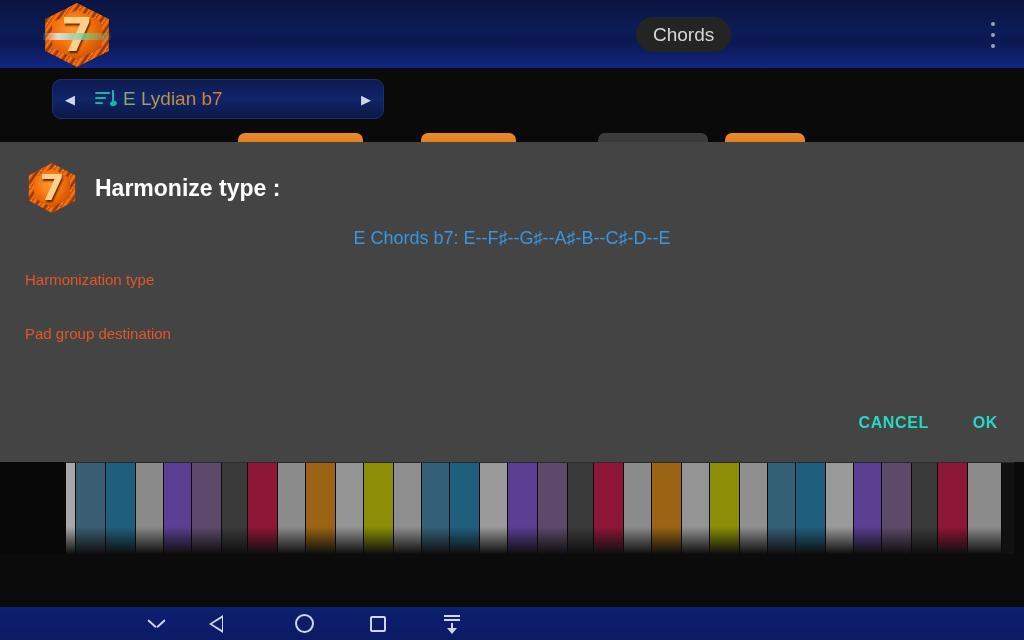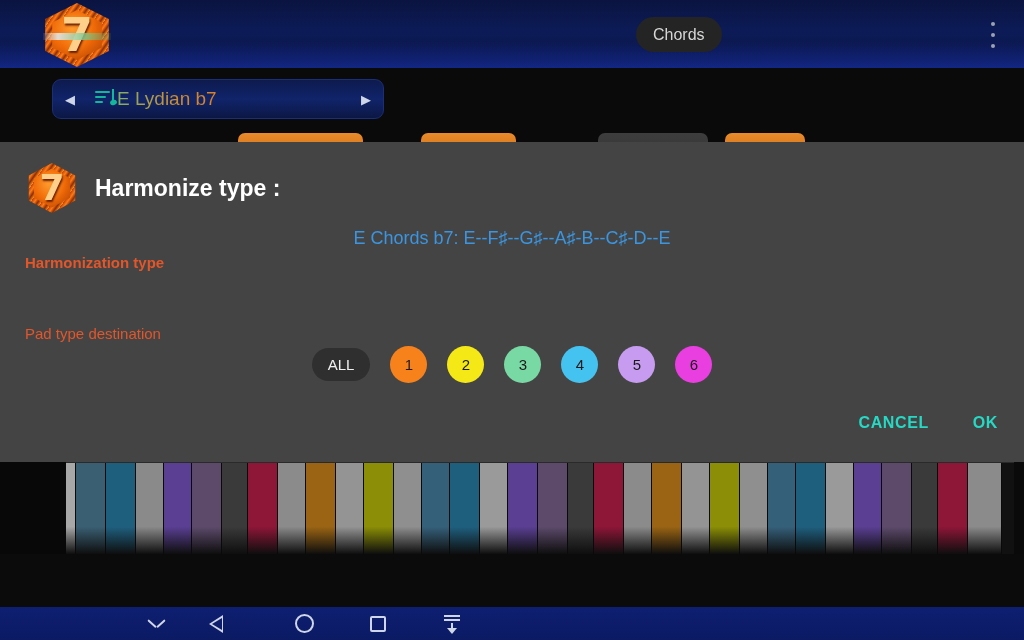--- a/index.html
+++ b/index.html
@@ -56,21 +56,21 @@
   #app-logo .streak {
     position:absolute; z-index:4; left:4%; top:47%; width:92%; height:7px;
     background:linear-gradient(90deg,rgba(180,190,200,.1),rgba(225,235,240,.85) 22%,rgba(120,200,140,.8) 62%,rgba(60,150,90,.15));
     filter:blur(.6px);
   }
 
   .pill-btn {
     position:absolute; top:17px; height:35px;
     background:#242424; border-radius:18px;
     display:flex; align-items:center; justify-content:center;
-    color:#d7d7d7; font-size:16px; padding:0 17px;
+    color:#d7d7d7; font-size:19px; padding:0 17px;
   }
   #btn-chords { left:636px; }
   #btn-songs  { left:730px; }
 
   #overflow-menu {
     position:absolute; left:984px; top:20px; width:18px; height:30px;
     display:flex; flex-direction:column; align-items:center; justify-content:space-between;
     padding:2px 0;
   }
   #overflow-menu i { width:4px; height:4px; border-radius:50%; background:#9aa3b5; display:block; }
@@ -79,21 +79,21 @@
   #scale-selector {
     position:absolute; left:52px; top:79px; width:332px; height:40px;
     border-radius:9px;
     background:linear-gradient(180deg,#0d1a4e 0%,#11246a 50%,#0b1744 100%);
     border:1px solid #1b2e78;
     display:flex; align-items:center;
   }
   #scale-prev, #scale-next {
     width:34px; text-align:center; color:#cfd6e8; font-size:13px;
   }
-  #scale-name-wrap { flex:1; display:flex; align-items:flex-start; gap:0; padding-left:8px; }
+  #scale-name-wrap { flex:1; display:flex; align-items:center; gap:6px; padding-left:8px; }
   .notes-icon { width:22px; height:20px; position:relative; }
   .notes-icon .ln { position:absolute; left:0; height:2px; background:#13b89b; border-radius:1px;}
   .notes-icon .l1 { top:3px; width:15px; }
   .notes-icon .l2 { top:8px; width:11px; }
   .notes-icon .l3 { top:13px; width:8px; }
   .notes-icon .stem { position:absolute; right:3px; top:1px; width:2px; height:14px; background:#13b89b;}
   .notes-icon .head { position:absolute; right:0px; top:12px; width:7px; height:5px; border-radius:50%; background:#13b89b; transform:rotate(-18deg);}
   #scale-name {
     font-size:19px; font-weight:500;
     background:linear-gradient(90deg,#7fae6a 0%,#b89a3e 38%,#d08a2a 62%,#d9822b 100%);
@@ -131,21 +131,21 @@
   }
 
   #scale-notes {
     position:absolute; left:0; top:86px; width:1024px; text-align:center;
     color:#3b95e0; font-size:18px;
   }
 
   .section-label {
     position:absolute; left:25px; color:#e2562a; font-size:15px;
   }
-  #label-harm-type { top:112px;font-weight:bold; }
+  #label-harm-type { top:129px; }
   #label-pad-dest  { top:183px; }
 
   #chips-row {
     position:absolute; left:0; top:136px; width:1024px;
     display:flex; justify-content:center; gap:14px;
   }
   .chip {
     height:33px; min-width:54px; padding:0 14px;
     border-radius:17px; background:#2f2f2f; color:#e8e8e8;
     font-size:15px; display:flex; align-items:center; justify-content:center;
@@ -311,45 +311,22 @@
       <span class="seven">7</span>
     </div>
     <div id="dialog-title">Harmonize type :</div>
   </div>
 
   <div id="scale-notes">E Chords b7: E--F♯--G♯--A♯-B--C♯-D--E</div>
 
   <div class="section-label" id="label-harm-type">Harmonization type</div>
 
 
-  <div class="section-label" id="label-pad-dest">Pad type destination</div>
-
-  <div id="pads-row">
-    <div id="pad-all">
-      <span>ALL</span>
-    </div>
-  <div class="pad-dot" style="background: rgb(247, 130, 27);">
-        <span>1</span>
-      </div>
-      <div class="pad-dot" style="background: rgb(245, 232, 23);">
-        <span>2</span>
-      </div>
-      <div class="pad-dot" style="background: rgb(121, 217, 164);">
-        <span>3</span>
-      </div>
-      <div class="pad-dot" style="background: rgb(69, 195, 240);">
-        <span>4</span>
-      </div>
-      <div class="pad-dot" style="background: rgb(199, 156, 240);">
-        <span>5</span>
-      </div>
-      <div class="pad-dot" style="background: rgb(233, 63, 224);">
-        <span>6</span>
-      </div>
-    </div>
+  <div class="section-label" id="label-pad-dest">Pad group destination</div>
+
 
   <div id="dialog-actions">
     <div class="action-btn">CANCEL</div>
     <div class="action-btn">OK</div>
   </div>
 </div>
 
 <div id="nav-bar">
   <div class="nav-item" id="nav-collapse">
     <span class="chev-dn"></span>

